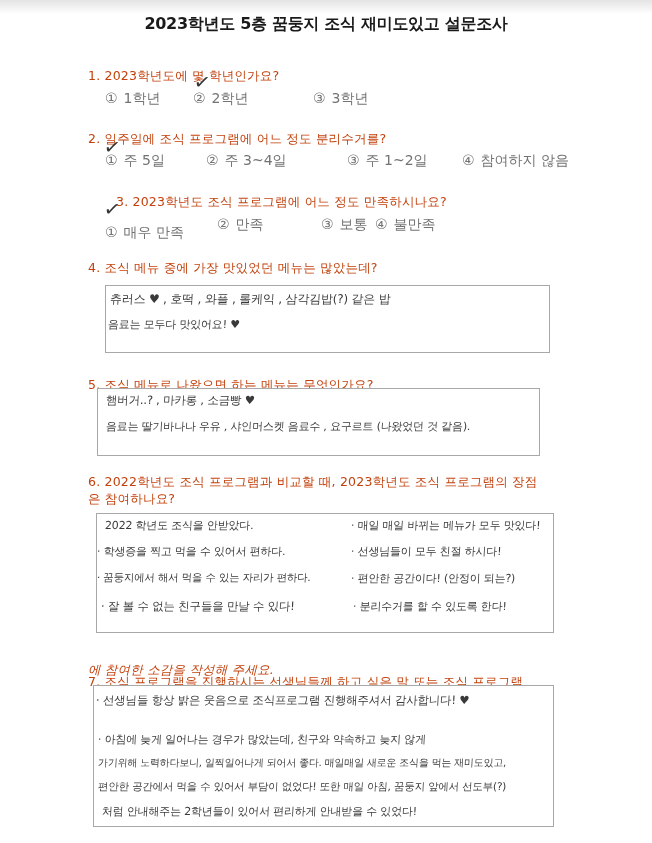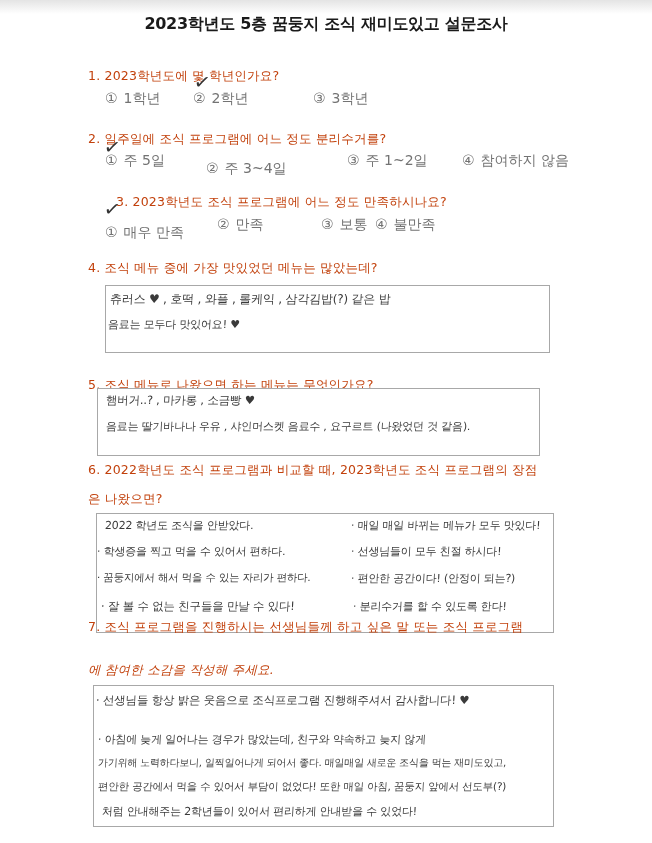--- a/index.html
+++ b/index.html
@@ -62,21 +62,21 @@
 
 <div>
   <div class="q" style="top:131px;">
     <span>2.</span>
     <span>일주일에 조식 프로그램에 어느 정도 분리수거를?</span>
   </div>
   <div class="opt" style="left:105px; top:152px;">
     <span class="num">①</span><span>주 5일</span>
   </div>
   <div class="check" style="left:104px; top:137px;">✓</div>
-  <div class="opt" style="left:206px; top:152px;margin-top:8px;">
+  <div class="opt" style="left:206px; top:152px;">
     <span class="num">②</span><span>주 3~4일</span>
   </div>
   <div class="opt" style="left:347px; top:152px;">
     <span class="num">③</span><span>주 1~2일</span>
   </div>
   <div class="opt" style="left:462px; top:152px;">
     <span class="num">④</span><span>참여하지 않음</span>
   </div>
 </div>
 
@@ -116,39 +116,39 @@
     <span>5.</span>
     <span>조식 메뉴로 나왔으면 하는 메뉴는 무엇인가요?</span>
   </div>
   <div class="box" style="left:97px; top:388px; width:441px; height:66px;">
     <div class="hw" style="left:8px; top:4px; font-size:11.5px;">햄버거..? , 마카롱 , 소금빵 ♥</div>
     <div class="hw" style="left:8px; top:30px; font-size:11px;">음료는 딸기바나나 우유 , 샤인머스켓 음료수 , 요구르트 (나왔었던 것 같음).</div>
   </div>
 </div>
 
 <div>
-  <div class="q" style="top:462px;text-align:right;">
+  <div class="q" style="top:474px;text-align:right;">
     <span>6.</span>
     <span>2022학년도 조식 프로그램과 비교할 때, 2023학년도 조식 프로그램의 장점</span>
   </div>
-  <div class="q" style="top:491px;">은 나왔으면?</div>
+  <div class="q" style="top:491px;">은 참여하나요?</div>
   <div class="box" style="left:96px; top:513px; width:456px; height:118px;">
     <div class="hw" style="left:8px; top:4px; font-size:11px;">2022 학년도 조식을 안받았다.</div>
     <div class="hw" style="left:0px; top:30px; font-size:11px;">· 학생증을 찍고 먹을 수 있어서 편하다.</div>
     <div class="hw" style="left:0px; top:57px; font-size:10.5px;">· 꿈둥지에서 해서 먹을 수 있는 자리가 편하다.</div>
     <div class="hw" style="left:4px; top:85px; font-size:11.5px;">· 잘 볼 수 없는 친구들을 만날 수 있다!</div>
     <div class="hw" style="left:254px; top:4px; font-size:11px;">· 매일 매일 바뀌는 메뉴가 모두 맛있다!</div>
     <div class="hw" style="left:254px; top:30px; font-size:11px;">· 선생님들이 모두 친절 하시다!</div>
     <div class="hw" style="left:254px; top:57px; font-size:11px;">· 편안한 공간이다! (안정이 되는?)</div>
     <div class="hw" style="left:256px; top:85px; font-size:11px;">· 분리수거를 할 수 있도록 한다!</div>
   </div>
 </div>
 
 <div>
-  <div class="q" style="top:619px;">
+  <div class="q" style="top:674px;">
     <span>7.</span>
     <span>조식 프로그램을 진행하시는 선생님들께 하고 싶은 말 또는 조식 프로그램</span>
   </div>
   <div class="q" style="top:662px;font-style:italic;">에 참여한 소감을 작성해 주세요.</div>
   <div class="box" style="left:93px; top:685px; width:459px; height:140px;">
     <div class="hw" style="left:2px; top:7px; font-size:11.5px;">· 선생님들 항상 밝은 웃음으로 조식프로그램 진행해주셔서 감사합니다! ♥</div>
     <div class="hw" style="left:4px; top:46px; font-size:11px;">· 아침에 늦게 일어나는 경우가 많았는데, 친구와 약속하고 늦지 않게</div>
     <div class="hw" style="left:4px; top:70px; font-size:10px;">가기위해 노력하다보니, 일찍일어나게 되어서 좋다. 매일매일 새로운 조식을 먹는 재미도있고,</div>
     <div class="hw" style="left:4px; top:94px; font-size:10.5px;">편안한 공간에서 먹을 수 있어서 부담이 없었다! 또한 매일 아침, 꿈둥지 앞에서 선도부(?)</div>
     <div class="hw" style="left:8px; top:118px; font-size:11px;">처럼 안내해주는 2학년들이 있어서 편리하게 안내받을 수 있었다!</div>

